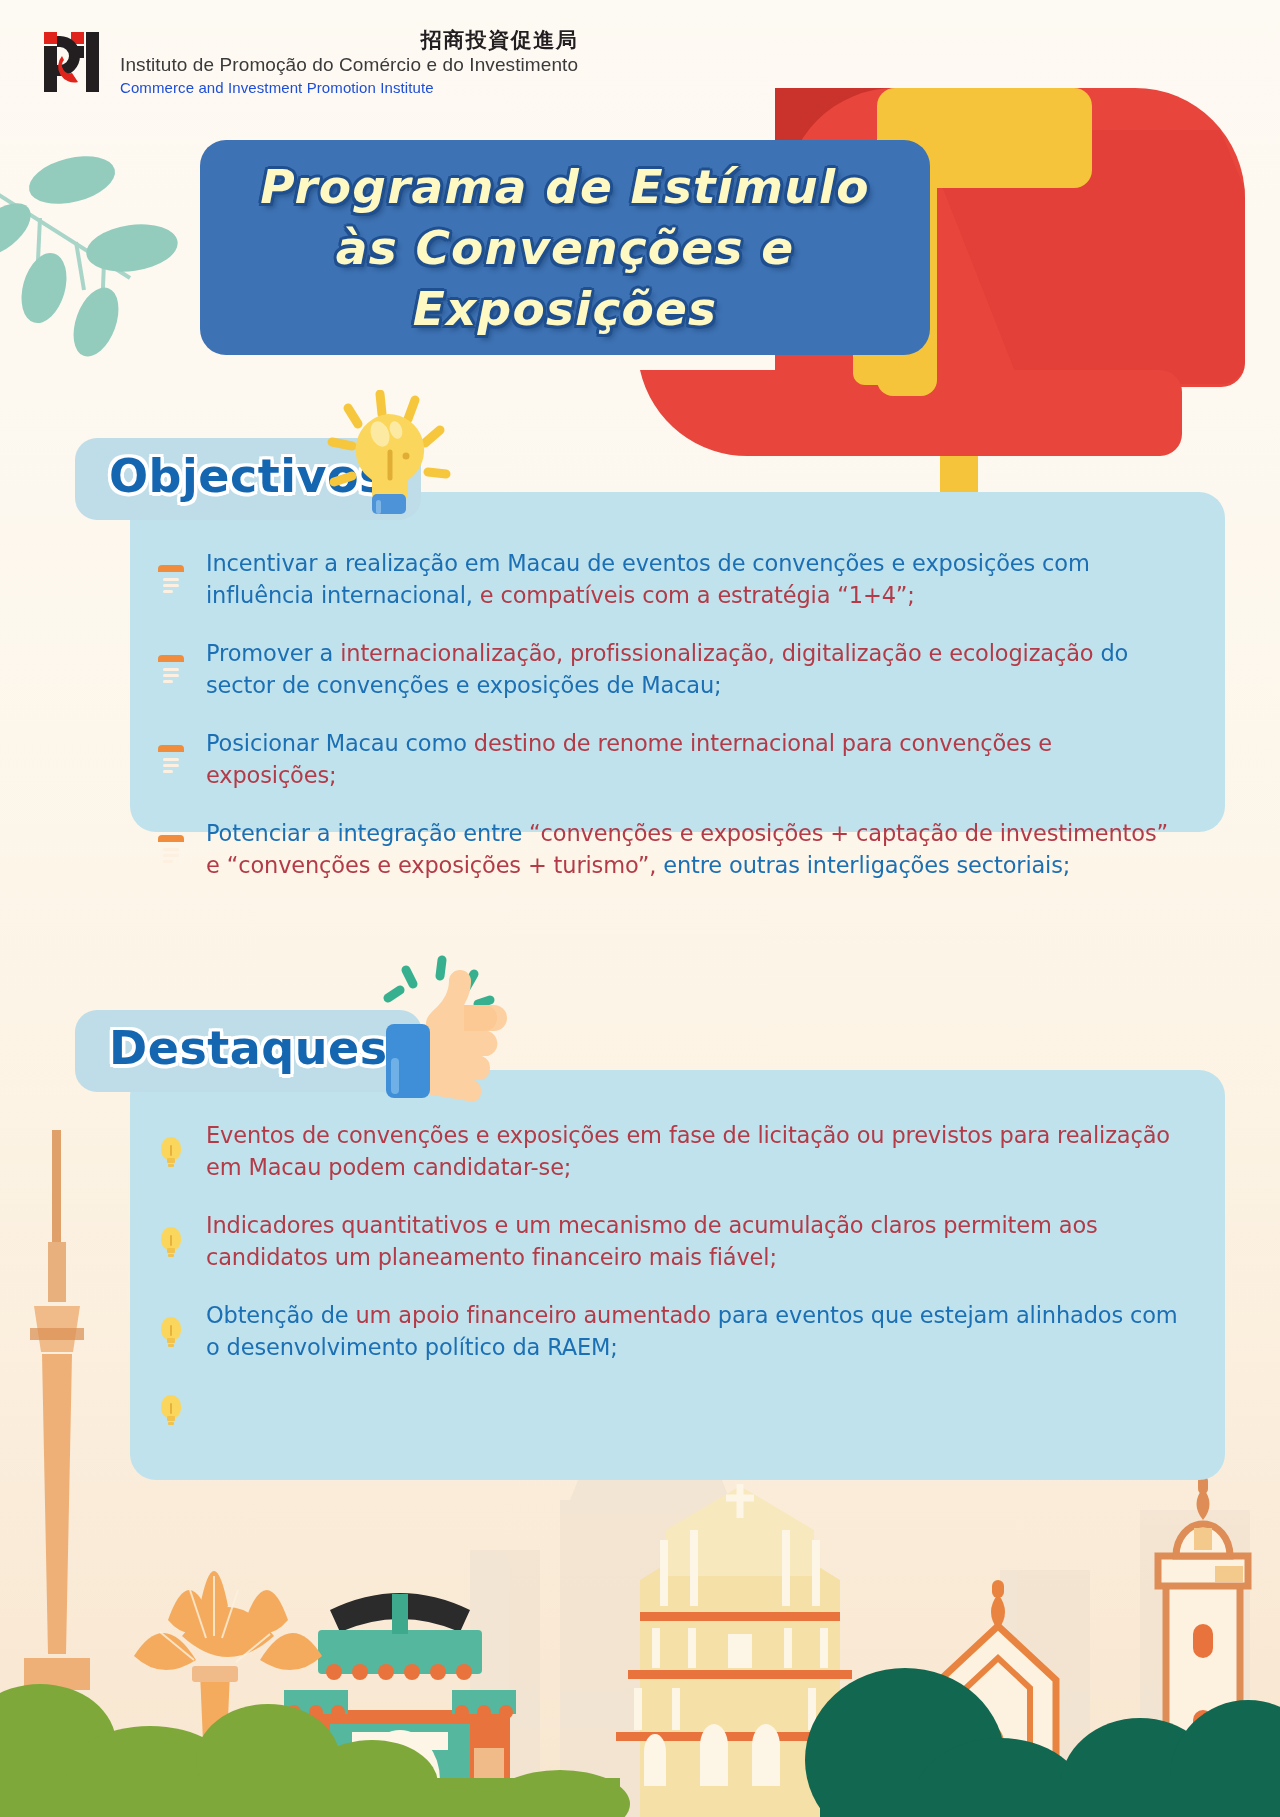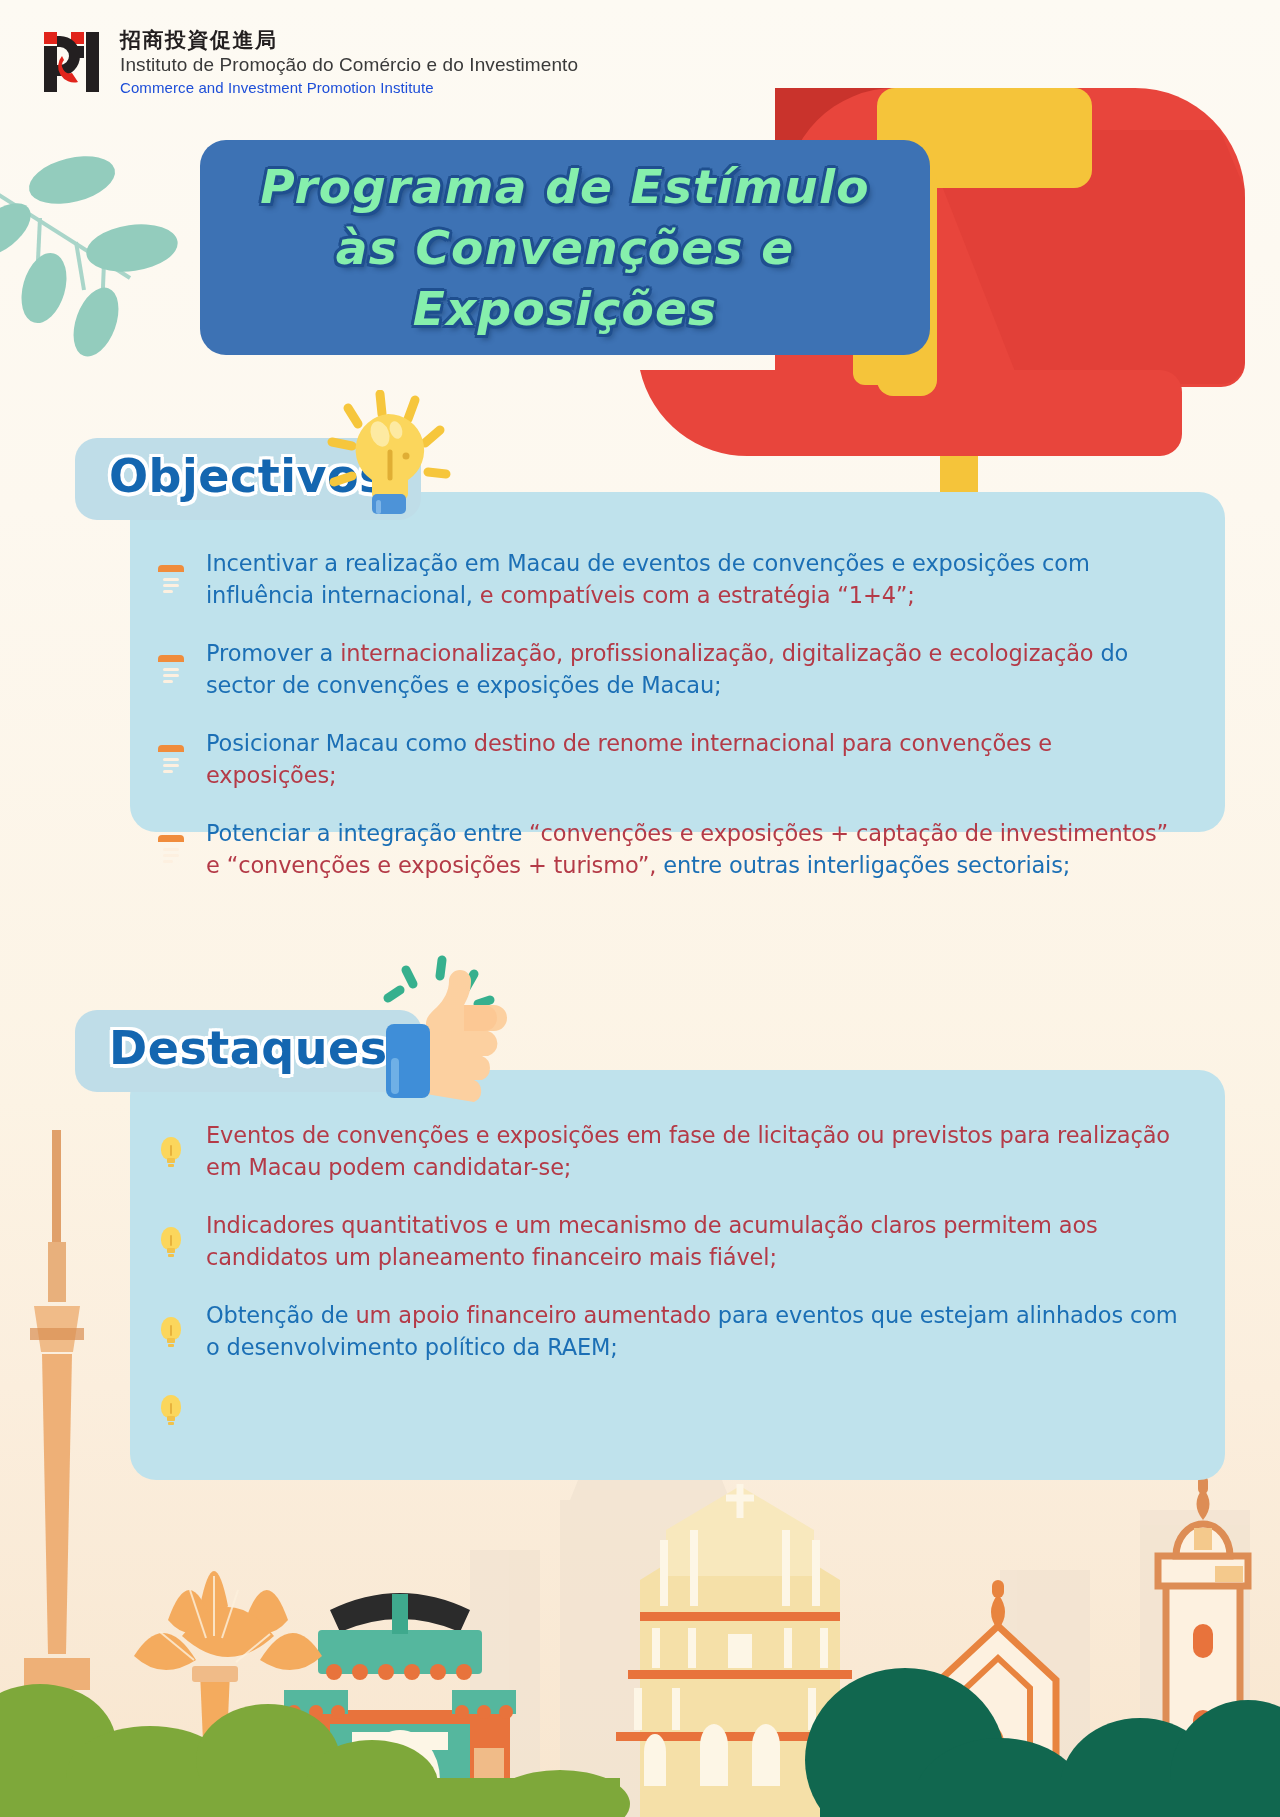--- a/index.html
+++ b/index.html
@@ -19,39 +19,39 @@
   .bg-bottom {
     position:absolute; left:0; top:1100px; width:1280px; height:717px;
     background:linear-gradient(180deg,#fcf3e4 0%,#fbeedd 40%,#f8e6cf 100%);
   }
 
   
   .header { position:absolute; left:42px; top:26px; display:flex; align-items:flex-start; gap:16px; z-index:40; }
   .logo-mark { width:62px; height:70px; position:relative; flex:none; }
   .logo-text { padding-top:2px; }
   .logo-cn { font-size:21px; font-weight:bold; color:#231f20; letter-spacing:1.5px; line-height:1.15;
-             font-family:Liberation Serif, serif; }
+             font-family:Liberation Serif, serif;text-align:right; }
   .logo-pt { font-size:19px; color:#3a3a3a; line-height:1.38; letter-spacing:.1px; }
   .logo-en { font-size:15px; color:#1d4ed8; line-height:1.38; letter-spacing:.1px; }
 
   
   .leaves { position:absolute; left:-20px; top:130px; width:230px; height:300px; z-index:5; }
 
   
   .mailbox { position:absolute; left:580px; top:70px; width:700px; height:430px; z-index:6; }
 
   
   .title-banner {
     position:absolute; left:200px; top:140px; width:730px; height:215px;
     background:#3d72b4; border-radius:26px; z-index:20;
     display:flex; flex-direction:column; align-items:center; justify-content:center;
   }
   .title-line {
     font-family:"DejaVu Sans","Liberation Sans",sans-serif;
-    font-style:italic; font-weight:bold; font-size:47px; color:#86efac;
+    font-style:italic; font-weight:bold; font-size:47px; color:#fef9c3;
     letter-spacing:1.2px; line-height:1.22; text-align:center; white-space:nowrap;
     text-shadow:
       -2.5px -2.5px 0 #1f4f8f, 2.5px -2.5px 0 #1f4f8f,
       -2.5px 2.5px 0 #1f4f8f, 2.5px 2.5px 0 #1f4f8f,
       0 -3px 0 #1f4f8f, 0 3px 0 #1f4f8f, -3px 0 0 #1f4f8f, 3px 0 0 #1f4f8f,
       4px 5px 5px rgba(20,50,90,.45);
   }
   .title-line.l2, .title-line.l3 { margin-top:4px; }
 
   

